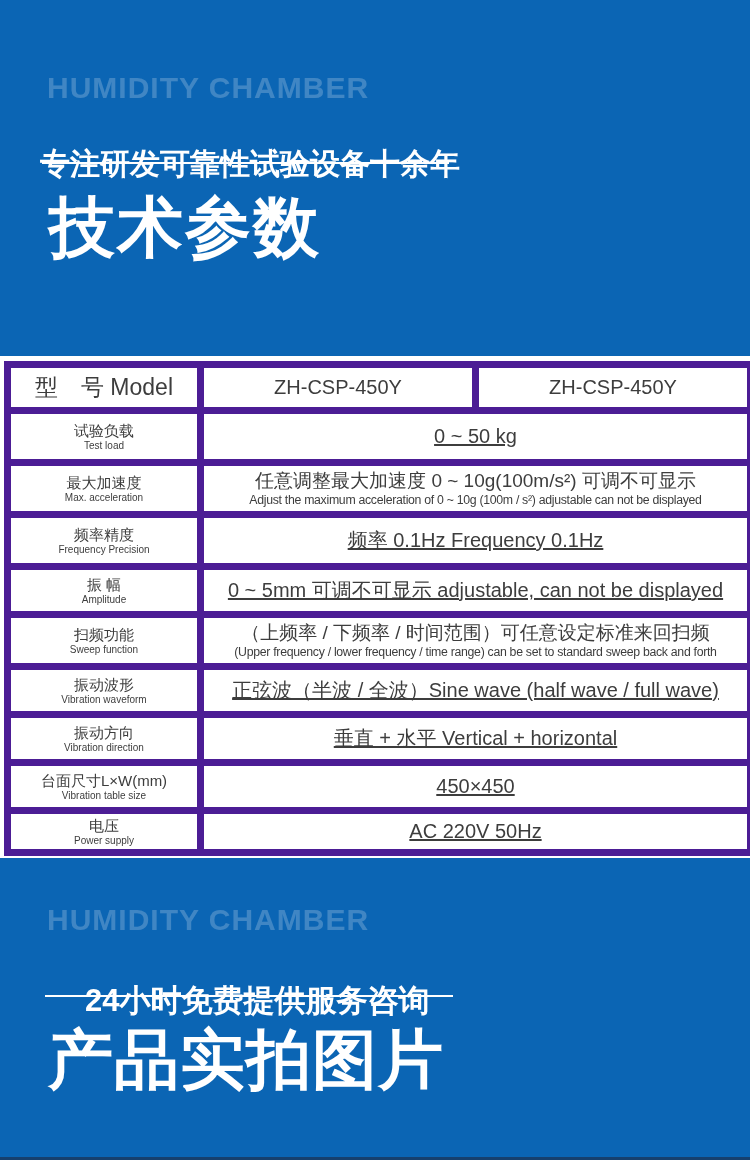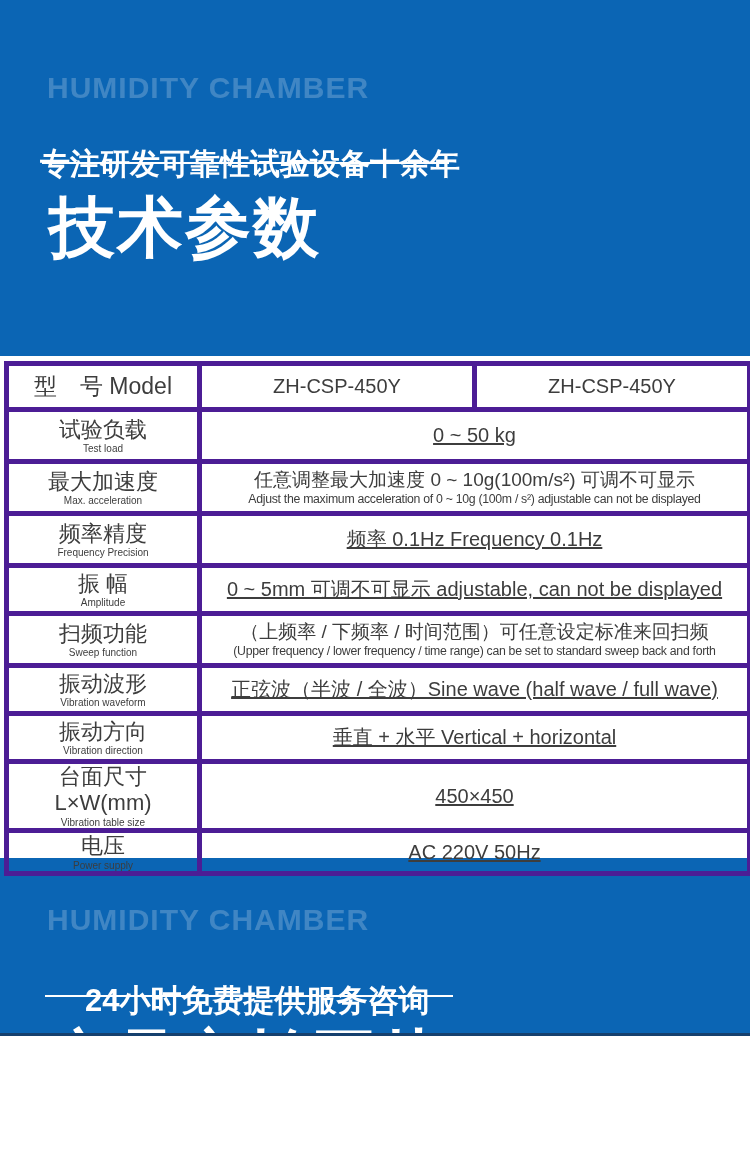--- a/index.html
+++ b/index.html
@@ -4,21 +4,21 @@
 <style>
   html,body{margin:0;padding:0;}
   body{
     width:750px;height:1160px;
     font-family:"Liberation Sans", sans-serif;
     background:#ffffff;
     overflow:hidden;
   }
   .page{
     position:relative;
-    width:750px;height:1036px;
+    width:750px;height:1160px;
     background:#0b65b4;
   }
   
   .watermark{
     position:absolute;
     font-weight:bold;
     font-size:30px;
     letter-spacing:1px;
     color:rgba(255,255,255,0.22);
     white-space:nowrap;
@@ -64,36 +64,36 @@
     padding:5px 3px 0 4px;
   }
   table.spec-table{
     width:743px;
     border-collapse:collapse;
     table-layout:fixed;
     border:2px solid #55555d;
     color:#3d3d3d;
   }
   table.spec-table td{
-    border:5px solid #4c1d95;
+    border:7px solid #4c1d95;
     text-align:center;
     vertical-align:middle;
     padding:0 2px;
     overflow:hidden;
   }
   col.c1{width:193px;}
   col.c2{width:275px;}
   col.c3{width:275px;}
   tr.h46{height:46px;}
   tr.h52{height:52px;}
   tr.h48{height:48px;}
   tr.h42{height:42px;}
   .model-label{font-size:23px;}
   .model-val{font-size:20px;}
-  .lcn{font-size:22px;line-height:1.2;}
+  .lcn{font-size:15px;line-height:1.2;}
   .len{font-size:10px;line-height:1.15;}
   .vcell{font-size:20px;text-decoration:underline;}
   .vmain{font-size:19px;line-height:1.25;}
   .vsub{font-size:12.3px;letter-spacing:-0.3px;line-height:1.25;white-space:nowrap;}
 </style>
 </head>
 <body>
 
 <div class="page">
 

